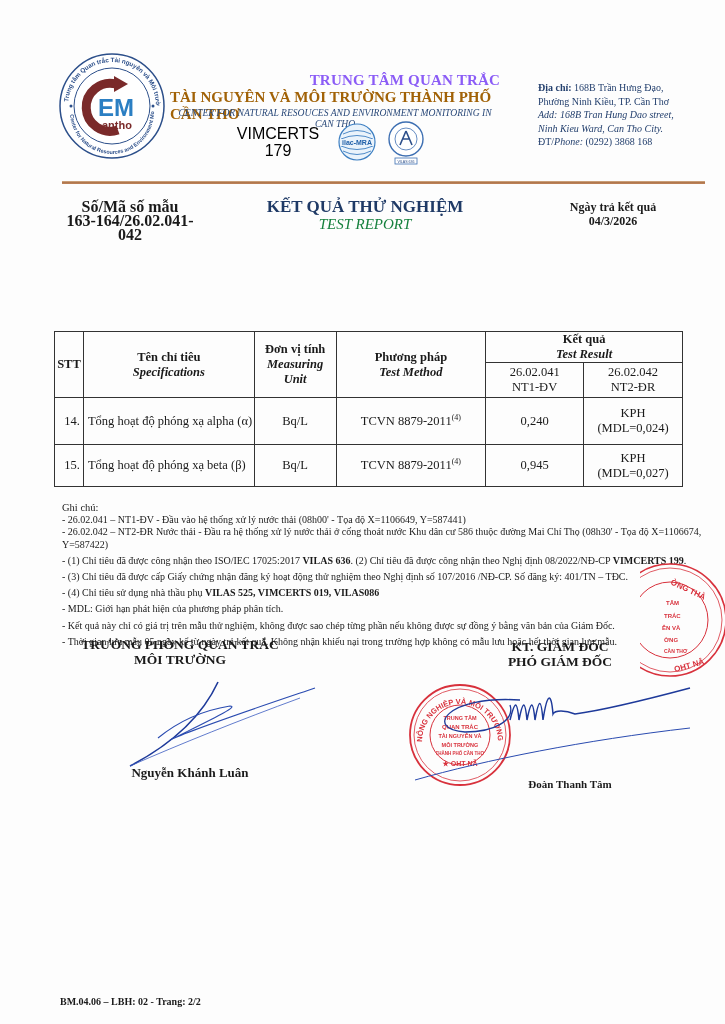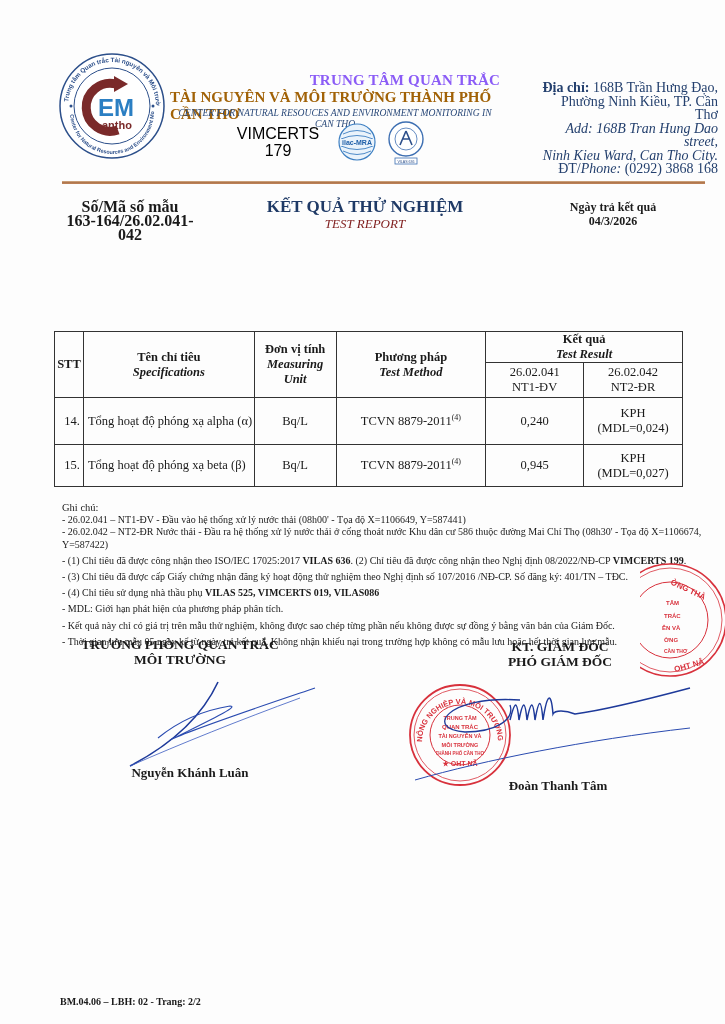--- a/index.html
+++ b/index.html
@@ -9,29 +9,29 @@
 
   
   .logo { left: 58px; top: 52px; width: 108px; height: 108px; }
   .org-vn1 { left: 170px; top: 72px; width: 330px; text-align: right; font-weight: bold; font-size: 15px; color: #8b5cf6; letter-spacing: 0.2px; }
   .org-vn2 { left: 170px; top: 89px; width: 330px; text-align: left; font-weight: bold; font-size: 15px; color: #a16207; }
   .org-en { left: 170px; top: 107px; width: 330px; text-align: center; font-style: italic; font-size: 9.6px; color: #2b4a7a; }
   .vimcerts { left: 228px; top: 125px; width: 100px; text-align: center; font-family: "Liberation Sans", sans-serif; font-size: 16px; color: #000000; line-height: 17px; }
   .badge1 { left: 338px; top: 123px; width: 38px; height: 38px; }
   .badge2 { left: 386px; top: 121px; width: 40px; height: 44px; }
 
-  .addr { left: 538px; top: 81px; width: 180px; font-size: 14px; line-height: 13.5px; color: #24406e; text-align: right; }
+  .addr { left: 538px; top: 81px; width: 180px; font-size: 10px; line-height: 13.5px; color: #24406e; }
   .addr b { font-weight: bold; }
   .addr i { font-style: italic; }
 
   .rule { left: 62px; top: 181px; width: 643px; height: 3px; background: linear-gradient(#d7b08a, #a86c43 60%, #c98e63); }
 
   .sample-lbl { left: 60px; top: 200px; width: 140px; text-align: center; font-weight: bold; font-size: 16px; line-height: 14px; }
   .title-vn { left: 220px; top: 197px; width: 290px; text-align: center; font-weight: bold; font-size: 17px; color: #1f3a66; }
-  .title-en { left: 220px; top: 216px; width: 290px; text-align: center; font-style: italic; font-size: 13px; color: #7f1d1d; }
+  .title-en { left: 220px; top: 216px; width: 290px; text-align: center; font-style: italic; font-size: 15px; color: #15803d; }
   .date-lbl { left: 548px; top: 200px; width: 130px; text-align: center; font-weight: bold; font-size: 12px; line-height: 14px; }
 
   
   table.results { position: absolute; left: 54px; top: 331px; width: 629px; border-collapse: collapse; font-size: 12.5px; }
   table.results td, table.results th { border: 1px solid #333; text-align: center; vertical-align: middle; font-weight: normal; }
   th b, td b { font-weight: bold; }
   th i { font-style: italic; font-weight: bold; }
   .hdr-cell { line-height: 15px; }
   .cell-left { text-align: left !important; padding-left: 4px; }
   .cell-right { text-align: right !important; padding-right: 3px; }
@@ -40,21 +40,21 @@
   
   .notes { left: 62px; top: 502px; width: 640px; font-size: 10px; line-height: 12.2px; }
   .notes .nt-title { font-weight: normal; font-size: 10.5px; }
   .notes p { margin: 0; }
   .notes .gap { margin-top: 4px; }
   .notes b { font-weight: bold; }
 
   .sig-left-title { left: 60px; top: 637px; width: 240px; text-align: center; font-weight: bold; font-size: 13.5px; line-height: 15px; }
   .sig-right-title { left: 490px; top: 639px; width: 140px; text-align: center; font-weight: bold; font-size: 13.5px; line-height: 15px; }
   .sig-left-name { left: 110px; top: 765px; width: 160px; text-align: center; font-weight: bold; font-size: 13px; }
-  .sig-right-name { left: 488px; top: 778px; width: 140px; text-align: center; font-weight: bold; font-size: 13px; }
+  .sig-right-name { left: 500px; top: 778px; width: 140px; text-align: center; font-weight: bold; font-size: 11px; }
 
   .footer { left: 60px; top: 996px; font-weight: bold; font-size: 10px; }
   svg text { font-family: "Liberation Sans", sans-serif; }
 </style>
 </head>
 <body>
 
 <div class="abs logo">
   <svg width="108" height="108" viewBox="0 0 108 108">
     <circle cx="54" cy="54" r="52" fill="#fff" stroke="#2c4f8a" stroke-width="1.5"></circle>

